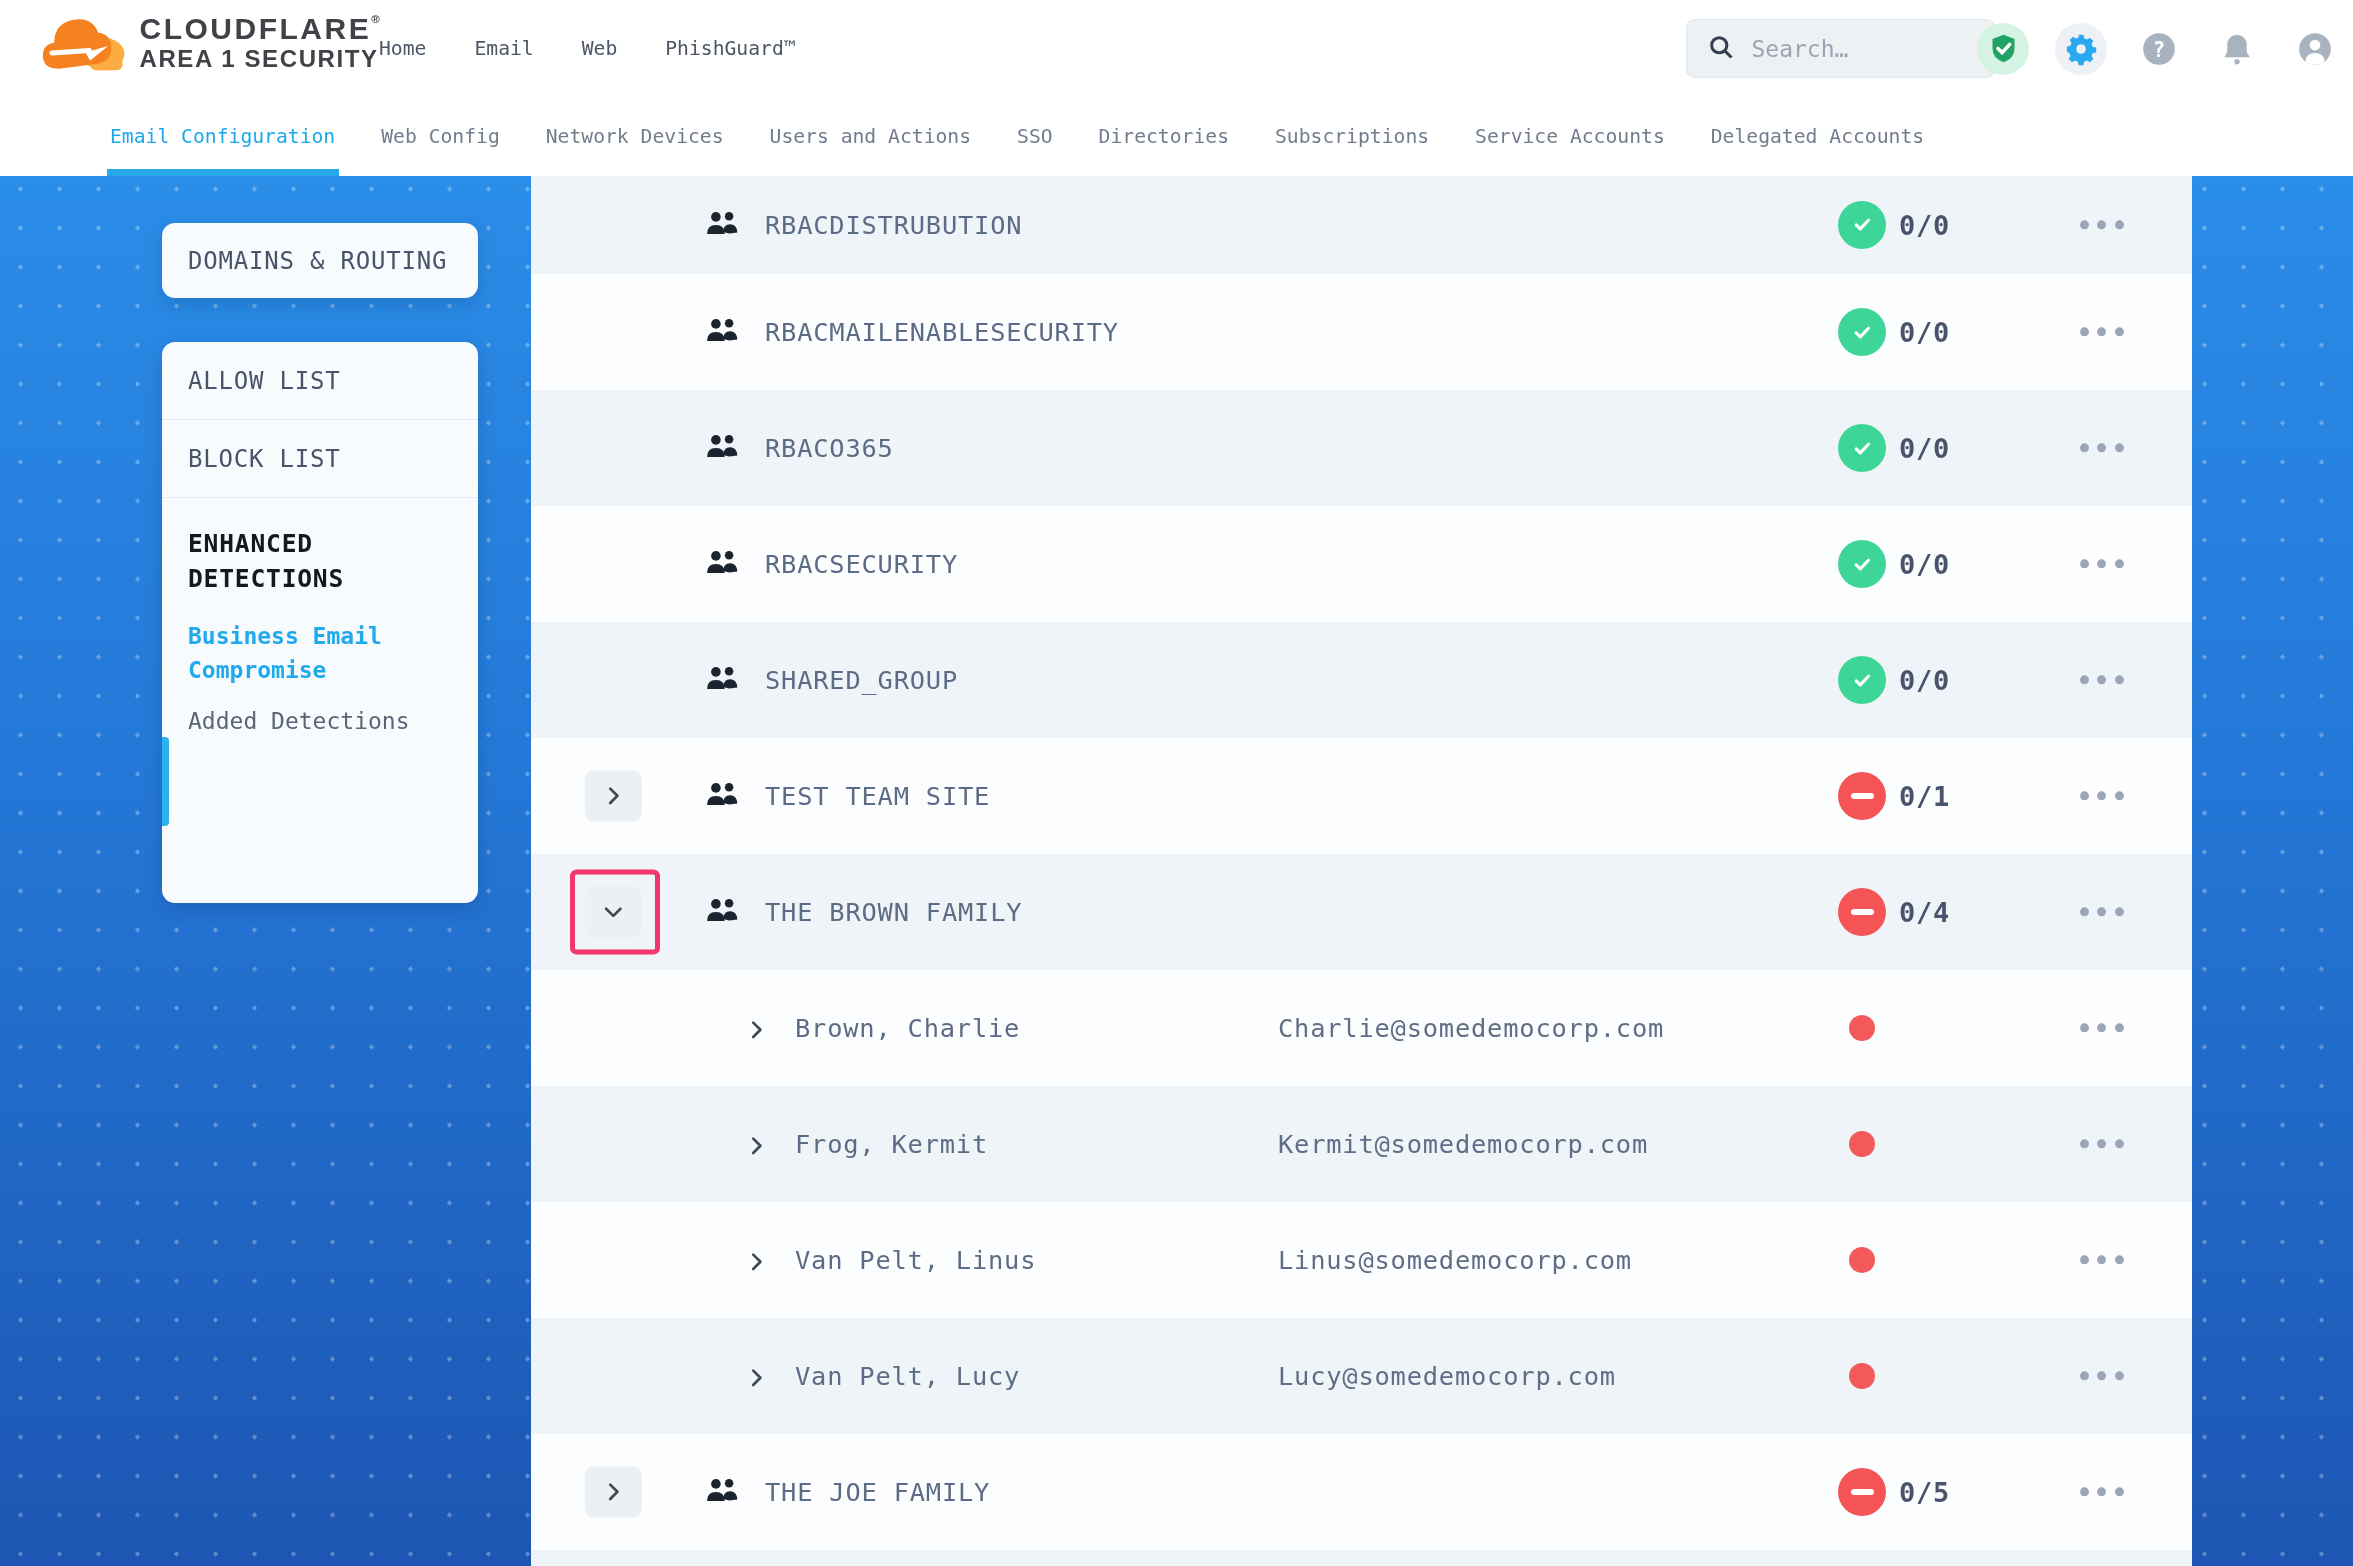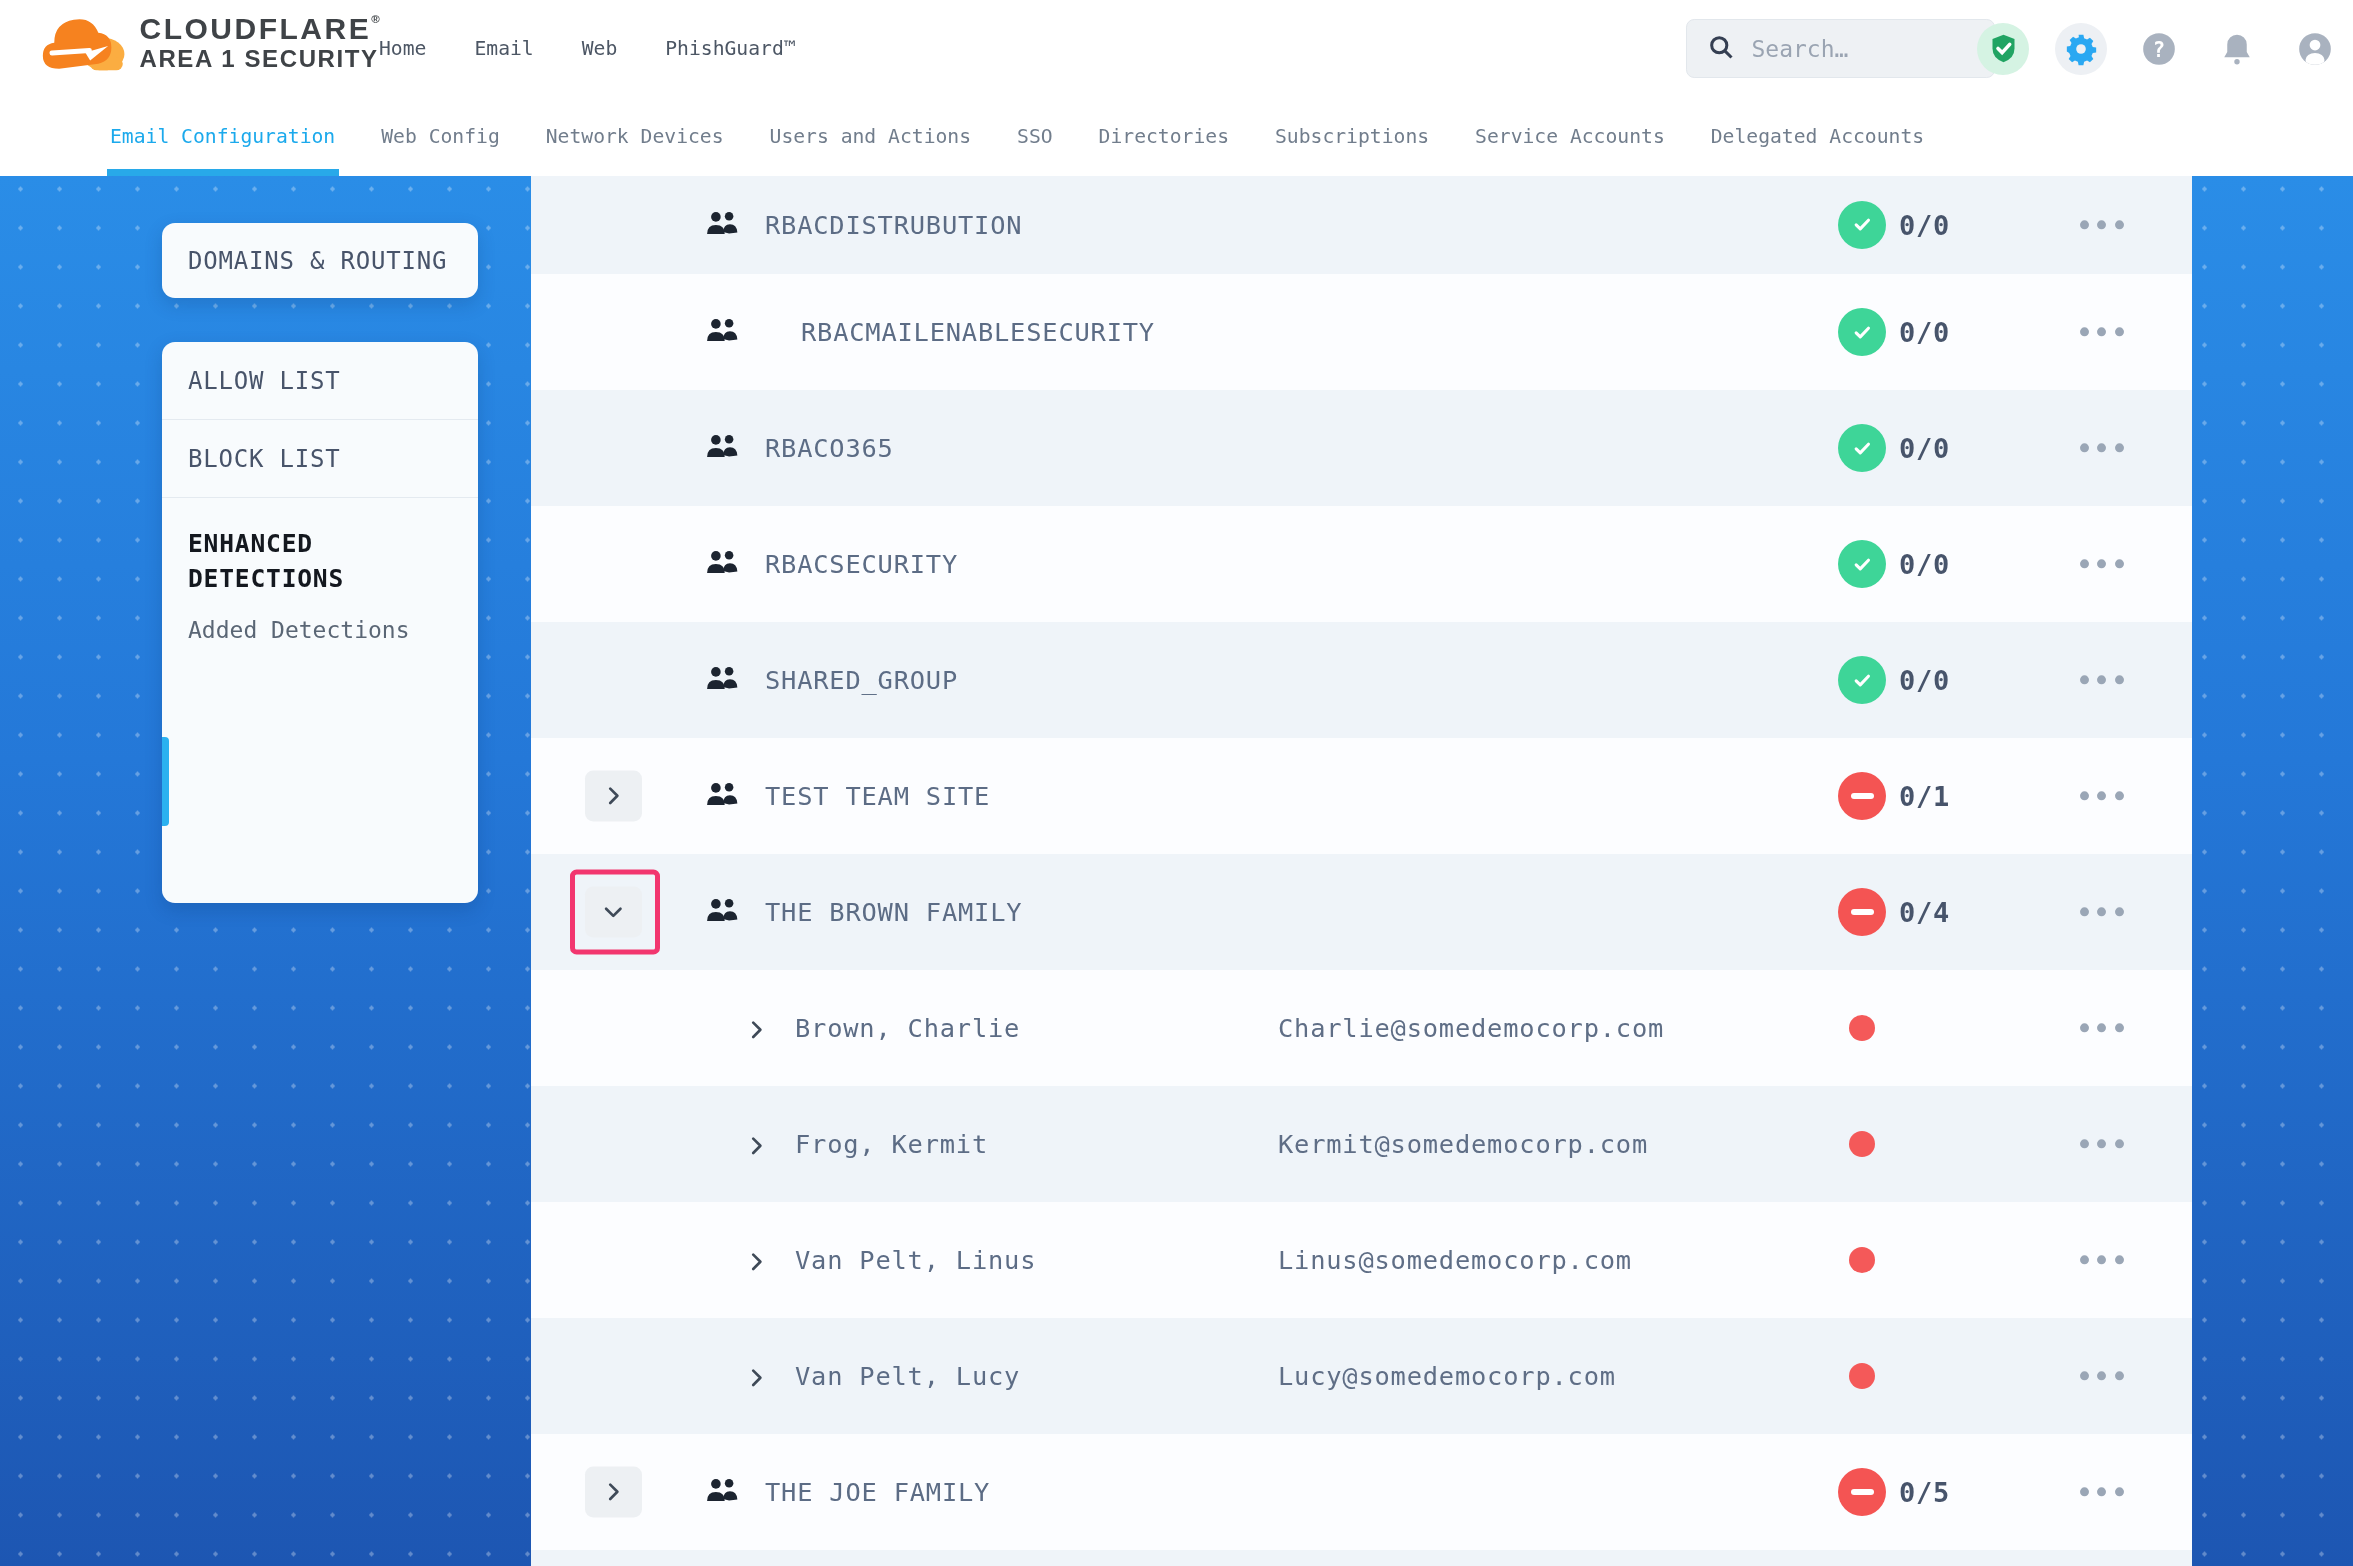--- a/index.html
+++ b/index.html
@@ -193,21 +193,21 @@
             <i></i>
           </span>
         </div>
         <div class="row white" style="height: 116px;">
           <span class="vcenter" style="left: 175px;"><svg width="33" height="28" viewBox="0 0 24 20">
               <circle cx="7.2" cy="5.2" r="3.5" fill="#1c2430"></circle>
               <path d="M0.8 17.6 q0 -6.6 6.4 -6.6 q6.4 0 6.4 6.6 z" fill="#1c2430"></path>
               <circle cx="16.8" cy="4.8" r="3.1" fill="#1c2430"></circle>
               <path d="M12.4 16.2 q0.4 -5.6 5 -5.6 q5 0 5.4 5.9 l-6 0.8 z" fill="#1c2430"></path>
             </svg></span>
-          <span class="row-name vcenter" style="left: 234px; margin-left: 36px;">RBACMAILENABLESECURITY</span>
+          <span class="row-name vcenter" style="left: 234px;">RBACMAILENABLESECURITY</span>
           <span class="status-circle status-ok vcenter">
             <svg width="24.6" height="24.6" viewBox="0 0 24 24">
               <path d="M6 12.5 l4 4 L18 8" fill="none" stroke="#fff" stroke-width="3" stroke-linecap="round" stroke-linejoin="round"></path>
             </svg>
           </span>
           <span class="row-count vcenter">0/0</span>
           <span class="ellipsis vcenter">
             <i></i>
             <i></i>
             <i></i>
@@ -404,20 +404,21 @@
 
     <div class="card card-2">
       <div class="side-item">
         <span class="side-label">ALLOW LIST</span>
       </div>
       <div class="side-item">
         <span class="side-label">BLOCK LIST</span>
       </div>
       <div class="enh-section">
         <div class="enh-title">ENHANCED DETECTIONS</div>
+        <div class="bec-item">Business Email Compromise</div>
         <div class="added-item">Added Detections</div>
       </div>
       <div class="bec-bar"></div>
     </div>
 
   </div>
 
 </div>
 
 

